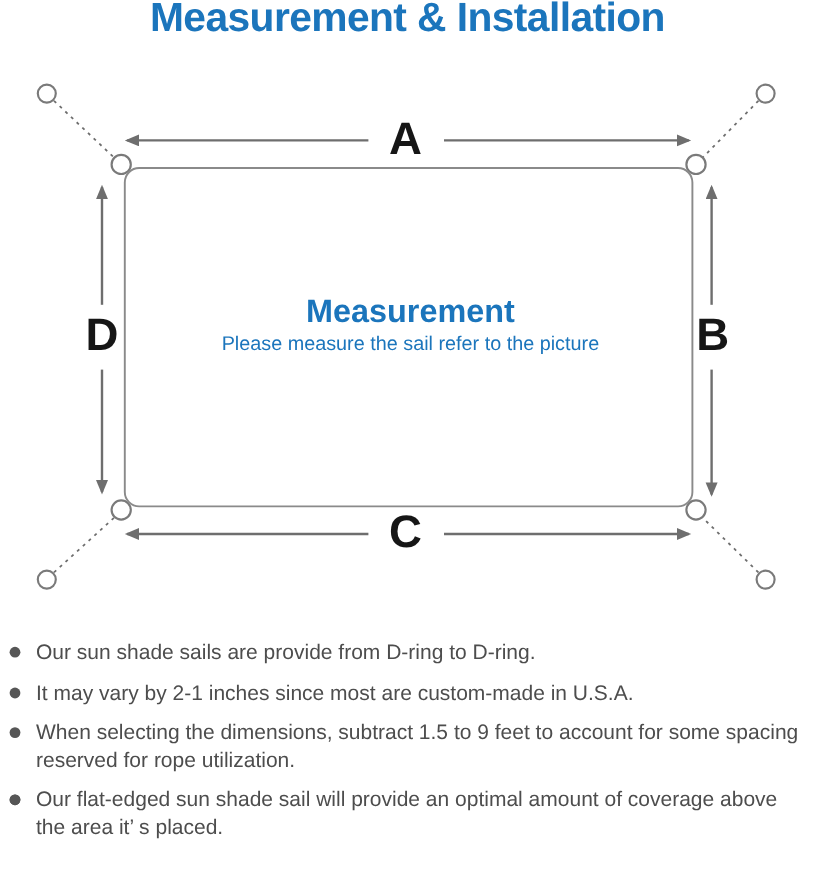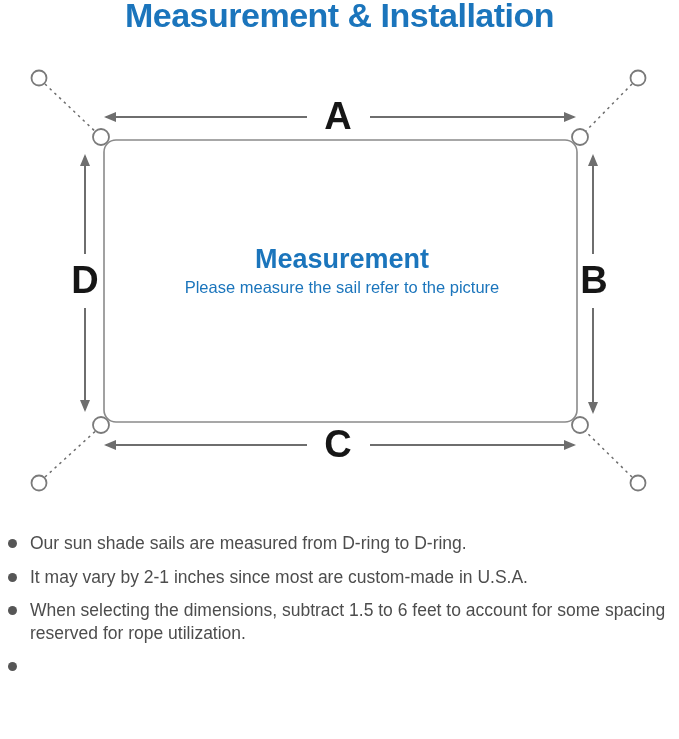--- a/index.html
+++ b/index.html
@@ -118,26 +118,30 @@
       <circle cx="39" cy="433" r="7.5"></circle>
       <circle cx="638" cy="433" r="7.5"></circle>
     </g>
   </svg>
 </div>
 
 <ul class="notes">
 
 <li>
     <span class="bullet-dot"></span>
-    <span>Our sun shade sails are measured from D-ring to D-ring.</span>
+    <span>Our sun shade sails are provide from D-ring to D-ring.</span>
   </li>
     <li>
     <span class="bullet-dot"></span>
     <span>It may vary by 2-1 inches since most are custom-made in U.S.A.</span>
   </li>
     <li>
     <span class="bullet-dot"></span>
-    <span>When selecting the dimensions, subtract 1.5 to 6 feet to account for some spacing reserved for rope utilization.</span>
+    <span>When selecting the dimensions, subtract 1.5 to 9 feet to account for some spacing reserved for rope utilization.</span>
   </li>
     <li>
     <span class="bullet-dot"></span>
   </li>
+    <li>
+    <span class="bullet-dot"></span>
+    <span>Our flat-edged sun shade sail will provide an optimal amount of coverage above the area it’ s placed.</span>
+  </li>
   </ul>
 
 </body></html>

